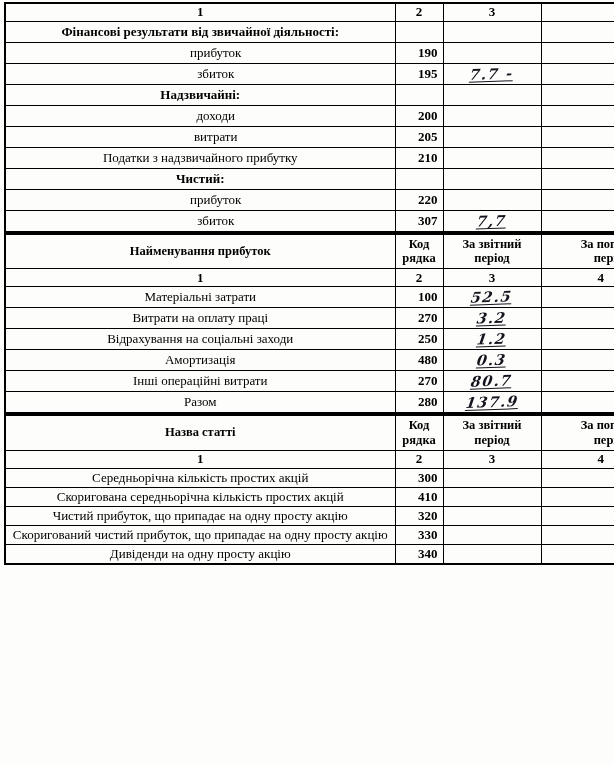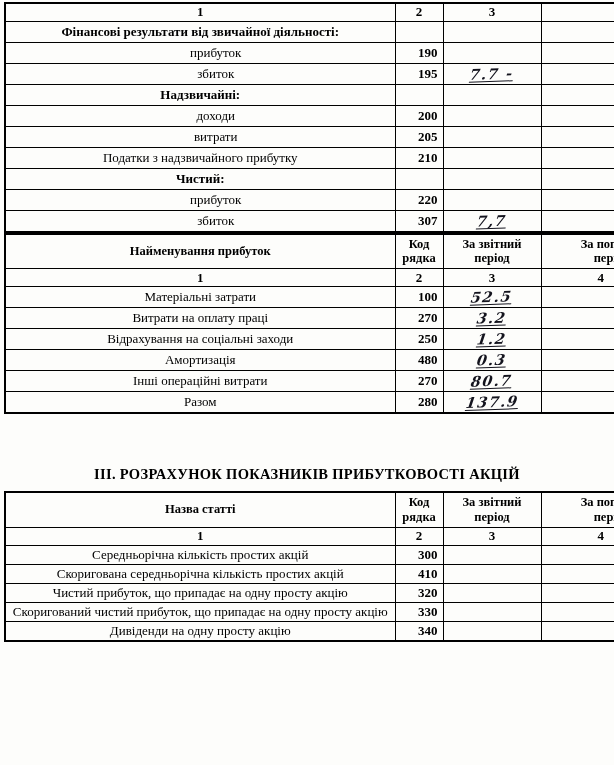--- a/index.html
+++ b/index.html
@@ -205,21 +205,20 @@
         </tr>
         <tr>
           <td class="c-label">Разом</td>
           <td class="c-code">280</td>
           <td class="c-val"><span class="hand">137.9</span></td>
           <td class="c-prev"></td>
         </tr>
       </tbody>
   </table>
 
-  <div class="sec-title t3-title">ІІІ. РОЗРАХУНОК ПОКАЗНИКІВ ПРИБУТКОВОСТІ АКЦІЙ</div>
   <table class="doc-table t3">
     <colgroup>
         <col class="w-label">
         <col class="w-code">
         <col class="w-val">
         <col class="w-prev">
       </colgroup>
     <thead>
       <tr class="namerow">
         <th>Назва статті</th>

